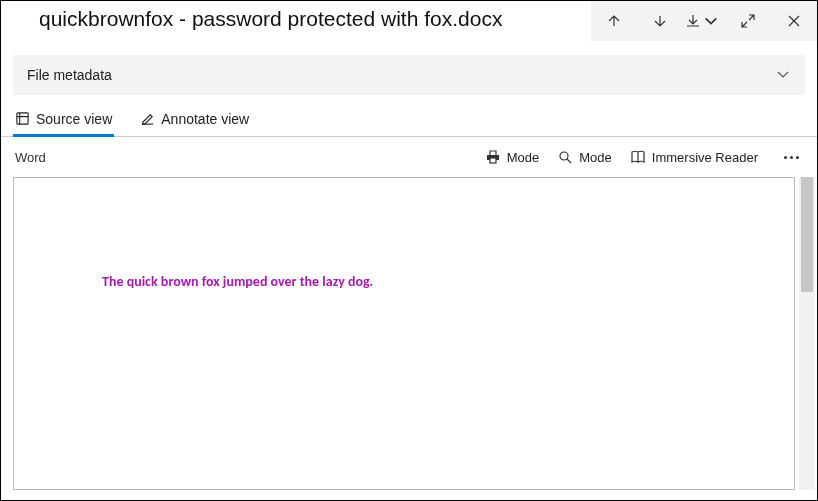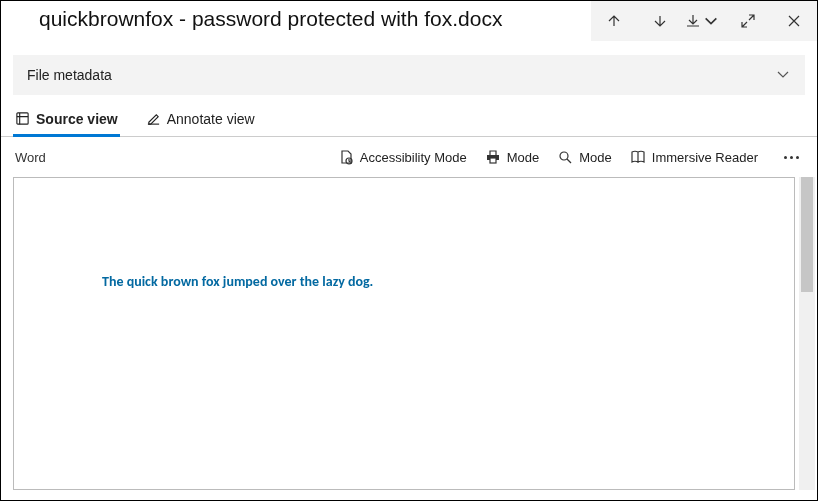--- a/index.html
+++ b/index.html
@@ -73,21 +73,21 @@
       display: flex;
       align-items: center;
       gap: 6px;
       font-size: 14px;
       color: #222;
       padding-bottom: 8px;
       cursor: pointer;
       height: 100%;
     }
     .tab svg { width: 15px; height: 15px; stroke: #222; stroke-width: 1.2; fill: none; }
-    .tab.active { font-weight: 700; position: relative; }
+    .tab.active { font-weight: 400; position: relative; }
     .tab.active::after {
       content: '';
       position: absolute;
       left: -2px; right: -2px; bottom: -1px;
       height: 3px;
       background: #0078d4;
     }
     
     .toolbar-row {
       display: flex;
@@ -130,21 +130,21 @@
       position: relative;
       overflow: hidden;
     }
     .doc-content {
       position: absolute;
       top: 95px;
       left: 88px;
       font-family: Calibri, 'Segoe UI', sans-serif;
       font-size: 14px;
       font-weight: 600;
-      color: #0369a1;
+      color: #a21caf;
     }
     .vscroll {
       width: 16px;
       margin-left: 4px;
       margin-right: 2px;
       background: #f0f0f0;
       position: relative;
     }
     .vscroll-thumb {
       position: absolute;
@@ -217,28 +217,20 @@
       </svg>
     <span>Annotate view</span>
   </div>
 </div>
 
 <div class="toolbar-row">
   <div class="toolbar-left">Word</div>
   <div class="toolbar-right">
     <div class="tool-btn">
       <svg viewBox="0 0 16 16">
-          <path d="M4 2h6l3 3v9H4z"></path>
-          <circle cx="11" cy="12" r="3"></circle>
-          <path d="M11 10v2l1 1"></path>
-        </svg>
-      <span>Accessibility Mode</span>
-    </div>
-    <div class="tool-btn">
-      <svg viewBox="0 0 16 16">
           <path d="M5 6V2h6v4"></path>
           <rect x="2" y="6" width="12" height="5" fill="#333" stroke="none"></rect>
           <rect x="5" y="9" width="6" height="5" fill="#fff"></rect>
         </svg>
       <span>Mode</span>
     </div>
     <div class="tool-btn">
       <svg viewBox="0 0 16 16">
           <circle cx="7" cy="7" r="4"></circle>
           <path d="M10 10l4 4"></path>

